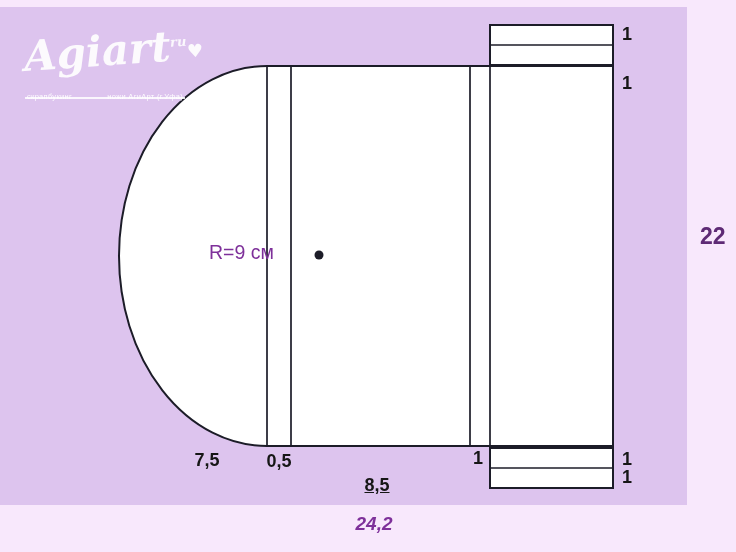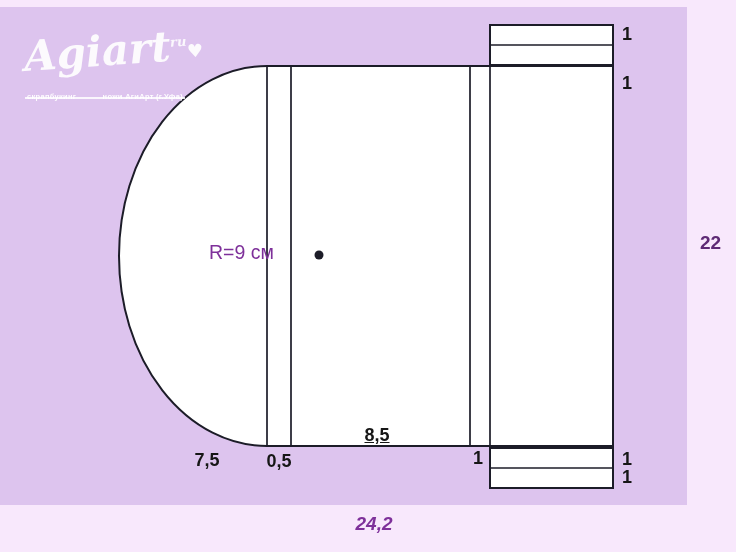--- a/index.html
+++ b/index.html
@@ -19,27 +19,27 @@
 
   .lbl { position:absolute; line-height:1; white-space:nowrap; }
   .title {
     left:29px; top:14px; font-size:21px; font-weight:bold;
     color:var(--accent); letter-spacing:0.3px;
   }
   .dim { font-weight:bold; font-size:18px; color:var(--ink); }
   .ctr { transform:translateX(-50%);text-align:center; }
   .dim-75  { left:207px; top:451px; }
   .dim-12  { left:279px; top:452px; }
-  .dim-85  { left:377px; top:426px;text-decoration:underline; }
+  .dim-85  { left:377px; top:476px;text-decoration:underline; }
   .dim-1   { left:478px; top:449px; }
   .tabtop1 { left:622px; top:25px; }
   .tabtop2 { left:622px; top:74px; }
   .tabbot1 { left:622px; top:450px; }
   .tabbot2 { left:622px; top:468px; }
-  .height22 { left:700px; top:233px; font-size:19px; color:var(--accent_dark); }
+  .height22 { left:700px; top:225px; font-size:23px; color:var(--accent_dark); }
   .total242 { left:374px; top:514px; font-size:19px; color:var(--accent_deep);font-style:italic; }
   .radius {
     left:209px; top:243px; font-size:19.5px; font-weight:normal;
     color:var(--accent_deep);
   }
 
   .logo { position:absolute; left:24px; top:36px; width:180px; color:#fff; }
   .logo-script {
     font-family:"DejaVu Serif", serif; font-style:italic; font-weight:bold;
     font-size:42px; line-height:1; opacity:0.92; transform:rotate(-4deg);
@@ -47,21 +47,21 @@
   }
   .logo-sup { font-size:13px; font-style:italic; vertical-align:14px; opacity:0.95; }
   .logo-heart { font-size:18px; font-style:normal; vertical-align:2px; }
   .logo-line {
     position:absolute; left:1px; top:61px; width:160px; height:1.5px;
     background:rgba(255,255,255,0.85);
   }
   .logo-tagline {
     position:absolute; left:3px; top:56px; width:156px;
     display:flex; justify-content:space-between;
-    font-size:7.5px; letter-spacing:0.3px; color:rgba(255,255,255,0.95);font-weight:bold;
+    font-size:7.5px; letter-spacing:0.3px; color:rgba(255,255,255,0.95);
   }
 </style>
 </head>
 <body>
 
 <div class="stage">
 
   <div class="panel"></div>
 
   <svg class="drawing" viewBox="0 0 736 552" xmlns="http://www.w3.org/2000/svg">

